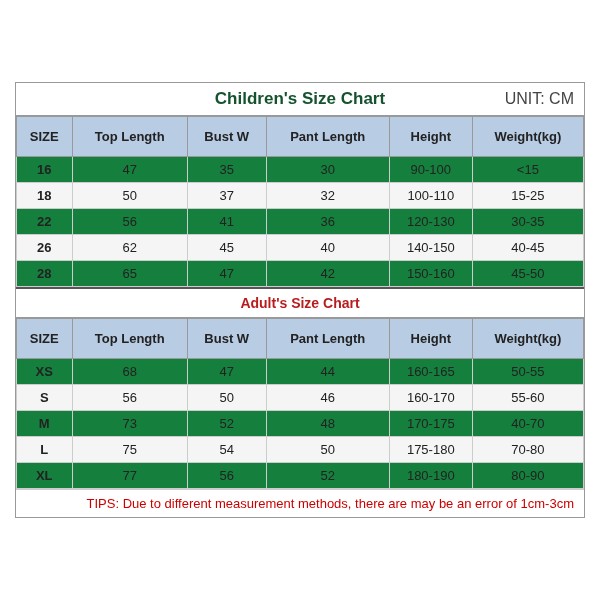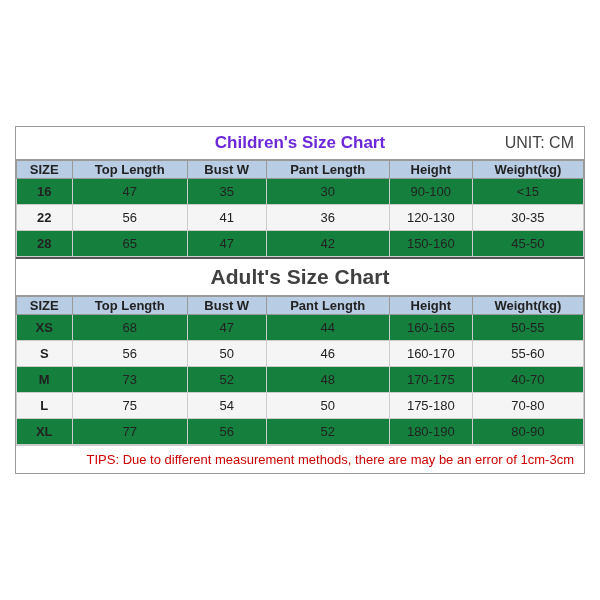--- a/index.html
+++ b/index.html
@@ -22,38 +22,38 @@
       display: flex;
       align-items: center;
       justify-content: center;
       position: relative;
       padding: 6px 10px;
       border-bottom: 1px solid #999;
     }
     .chart-title {
       font-size: 17px;
       font-weight: bold;
-      color: #6d28d9;
+      color: #14532d;
     }
     .unit-label {
       position: absolute;
       right: 10px;
       font-size: 16px;
       color: #444;
     }
     table {
       width: 100%;
       border-collapse: collapse;
     }
     thead tr {
       background: #b8cce4;
     }
     thead th {
       border: 1px solid #999;
-      padding: 1px 4px;
+      padding: 12px 4px;
       text-align: center;
       font-weight: bold;
       font-size: 13px;
       color: #222;
     }
     tbody tr {
       background: #15803d;
     }
     tbody tr:nth-child(even) {
       background: #f5f5f5;
@@ -70,23 +70,23 @@
     }
     .adult-title-row {
       display: flex;
       align-items: center;
       justify-content: center;
       padding: 6px 10px;
       border-bottom: 1px solid #999;
       border-top: 2px solid #555;
     }
     .adult-title {
-      font-size: 21px;
-      font-weight: bold;
-      color: #404040;
+      font-size: 14px;
+      font-weight: bold;
+      color: #b91c1c;
     }
     .tips-row {
       padding: 6px 10px;
       text-align: right;
       font-size: 13px;
       color: #cc0000;
       border-top: 1px solid #ccc;
     }
   </style>
 </head>
@@ -113,26 +113,42 @@
     <tbody id="children-body">
     <tr>
           <td>16</td>
           <td>47</td>
           <td>35</td>
           <td>30</td>
           <td>90-100</td>
           <td>&lt;15</td>
         </tr>
         <tr>
+          <td>18</td>
+          <td>50</td>
+          <td>37</td>
+          <td>32</td>
+          <td>100-110</td>
+          <td>15-25</td>
+        </tr>
+        <tr>
           <td>22</td>
           <td>56</td>
           <td>41</td>
           <td>36</td>
           <td>120-130</td>
           <td>30-35</td>
+        </tr>
+        <tr>
+          <td>26</td>
+          <td>62</td>
+          <td>45</td>
+          <td>40</td>
+          <td>140-150</td>
+          <td>40-45</td>
         </tr>
         <tr>
           <td>28</td>
           <td>65</td>
           <td>47</td>
           <td>42</td>
           <td>150-160</td>
           <td>45-50</td>
         </tr>
       </tbody>

